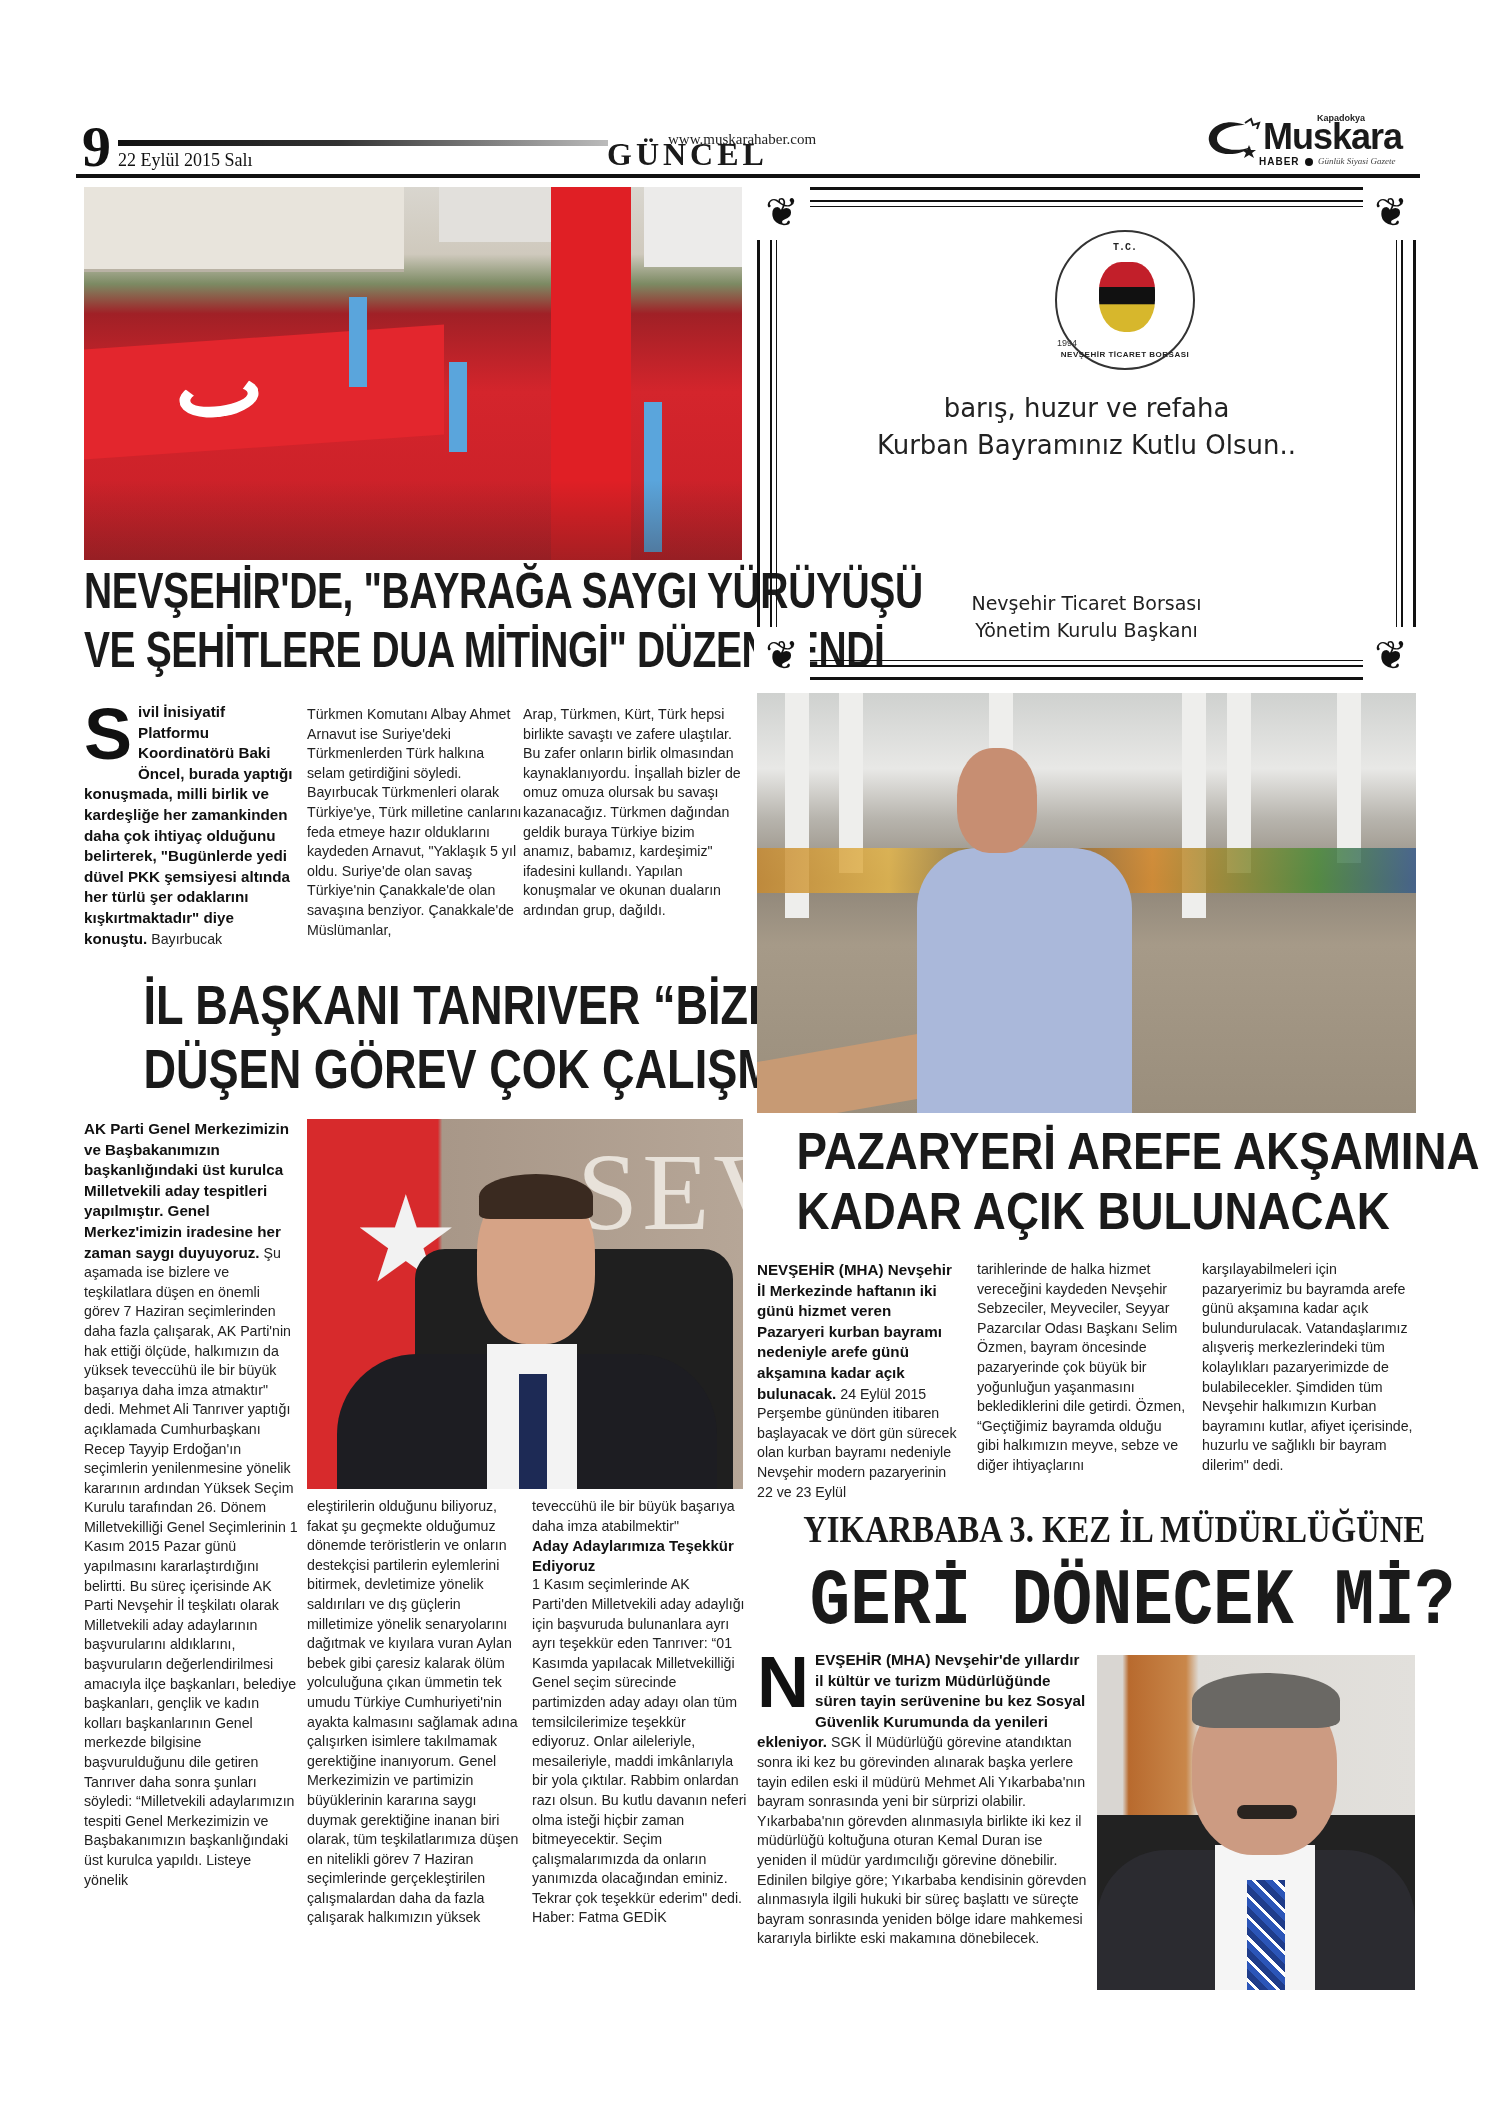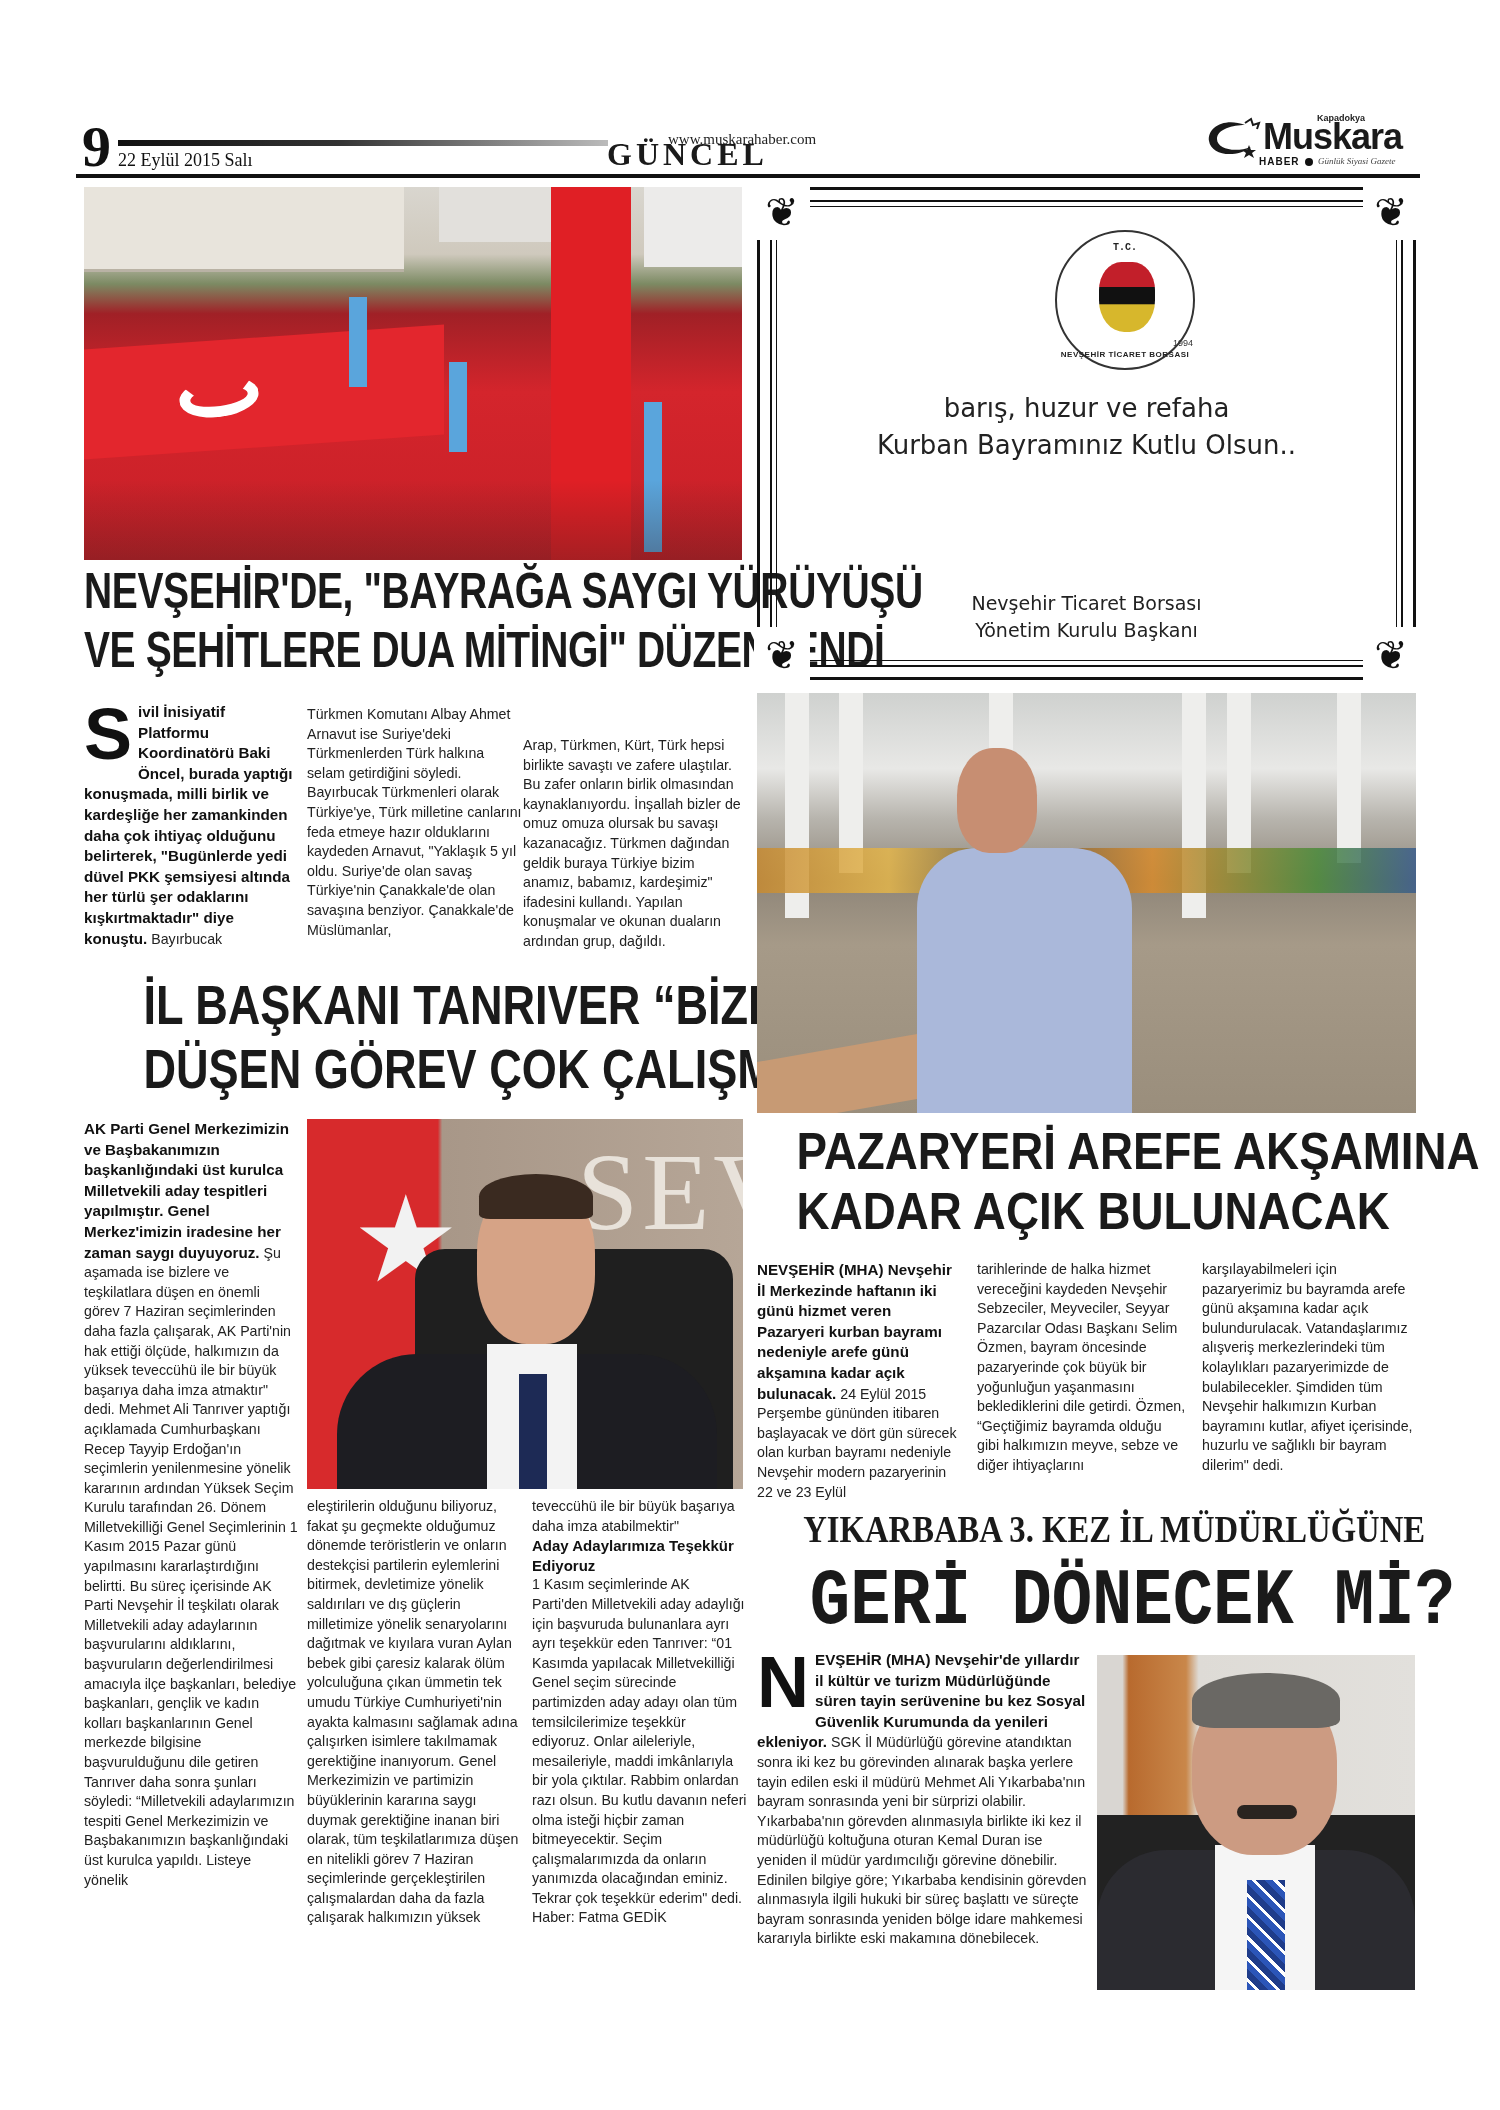--- a/index.html
+++ b/index.html
@@ -76,41 +76,41 @@
   .hl-yikar2 .line { display: block; transform: scaleX(0.84); }
 
   
   .col { font-family: "Liberation Sans", sans-serif; font-size: 14.2px; line-height: 19.6px; color: #222; }
   .col .lead { font-weight: bold; font-size: 15.2px; line-height: 20.5px; color: #111; }
   .dropcap { float: left; font-family: "Liberation Sans", sans-serif; font-weight: bold; font-size: 72px; line-height: 60px; margin: 2px 6px 0 0; color: #111; }
   .subhead { display: block; font-weight: bold; font-size: 15px; color: #111; }
 
   .c-rally1 { left: 84px; top: 702px; width: 215px; }
   .c-rally2 { left: 307px; top: 705px; width: 215px; }
-  .c-rally3 { left: 523px; top: 705px; width: 222px; margin-top: 31px; }
+  .c-rally3 { left: 523px; top: 705px; width: 222px; }
 
   .c-tan1 { left: 84px; top: 1119px; width: 215px; }
   .c-tan2 { left: 307px; top: 1497px; width: 215px; }
   .c-tan3 { left: 532px; top: 1497px; width: 215px; }
 
   .c-paz1 { left: 757px; top: 1260px; width: 205px; }
   .c-paz2 { left: 977px; top: 1260px; width: 210px; }
   .c-paz3 { left: 1202px; top: 1260px; width: 218px; }
 
   .c-yik { left: 757px; top: 1650px; width: 330px; }
 
   
   .ad { left: 757px; top: 187px; width: 659px; height: 493px; border: 3px solid #111; }
   .ad .inner { position: absolute; left: 10px; top: 10px; right: 10px; bottom: 10px; border: 2px solid #111; }
   .ad .inner2 { position: absolute; left: 16px; top: 16px; right: 16px; bottom: 16px; border: 1px solid #111; }
   .ad .corner { position: absolute; width: 56px; height: 56px; font-size: 40px; line-height: 56px; text-align: center; color: #111; background: #fff; }
   .ad .seal { position: absolute; left: 295px; top: 40px; width: 140px; height: 140px; border-radius: 50%; border: 2px solid #333; background: #fff; }
   .ad .seal .tc { position: absolute; left: 0; width: 100%; top: 10px; text-align: center; font-size: 10px; font-weight: bold; color: #222; font-family: Liberation Mono, monospace; }
   .ad .seal .emblem { position: absolute; left: 42px; top: 30px; width: 56px; height: 70px; border-radius: 40% 40% 45% 45%; background: linear-gradient(180deg, #c21f2a 0%, #c21f2a 35%, #111 36%, #111 60%, #d7b72c 61%, #d7b72c 100%); }
-  .ad .seal .year { position: absolute; left: 0; width: 100%; top: 106px; text-align: right; font-size: 9px; color: #333; }
+  .ad .seal .year { position: absolute; left: 0; width: 100%; top: 106px; text-align: left; font-size: 9px; color: #333; }
   .ad .seal .ring { position: absolute; left: 0; width: 100%; top: 118px; text-align: center; font-size: 8px; font-weight: bold; color: #222; letter-spacing: 0.5px; }
   .ad .msg { position: absolute; left: 0; width: 100%; top: 200px; text-align: center; font-family: "DejaVu Sans", sans-serif; font-size: 26px; line-height: 37px; color: #222; }
   .ad .name { position: absolute; left: 0; width: 100%; top: 360px; text-align: center; font-family: "DejaVu Sans", sans-serif; font-weight: bold; font-size: 27px; color: #222; }
   .ad .title { position: absolute; left: 0; width: 100%; top: 400px; text-align: center; font-family: "DejaVu Sans", sans-serif; font-size: 19px; line-height: 27px; color: #222; }
 </style>
 </head>
 <body>
 
 <div class="abs page-num">9</div>
 <div class="abs top-rule"></div>

